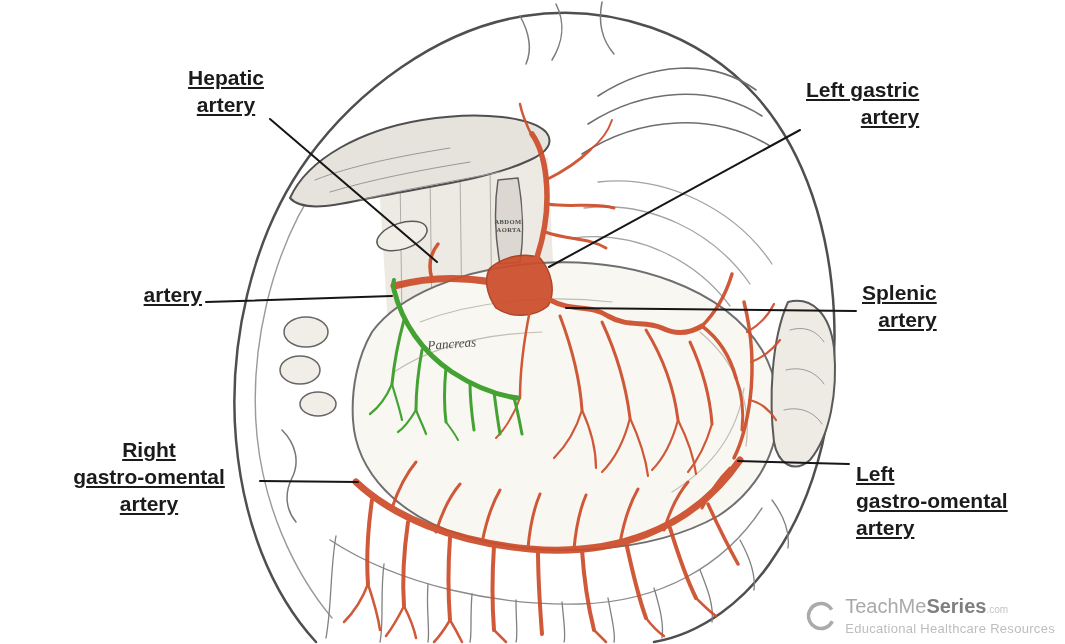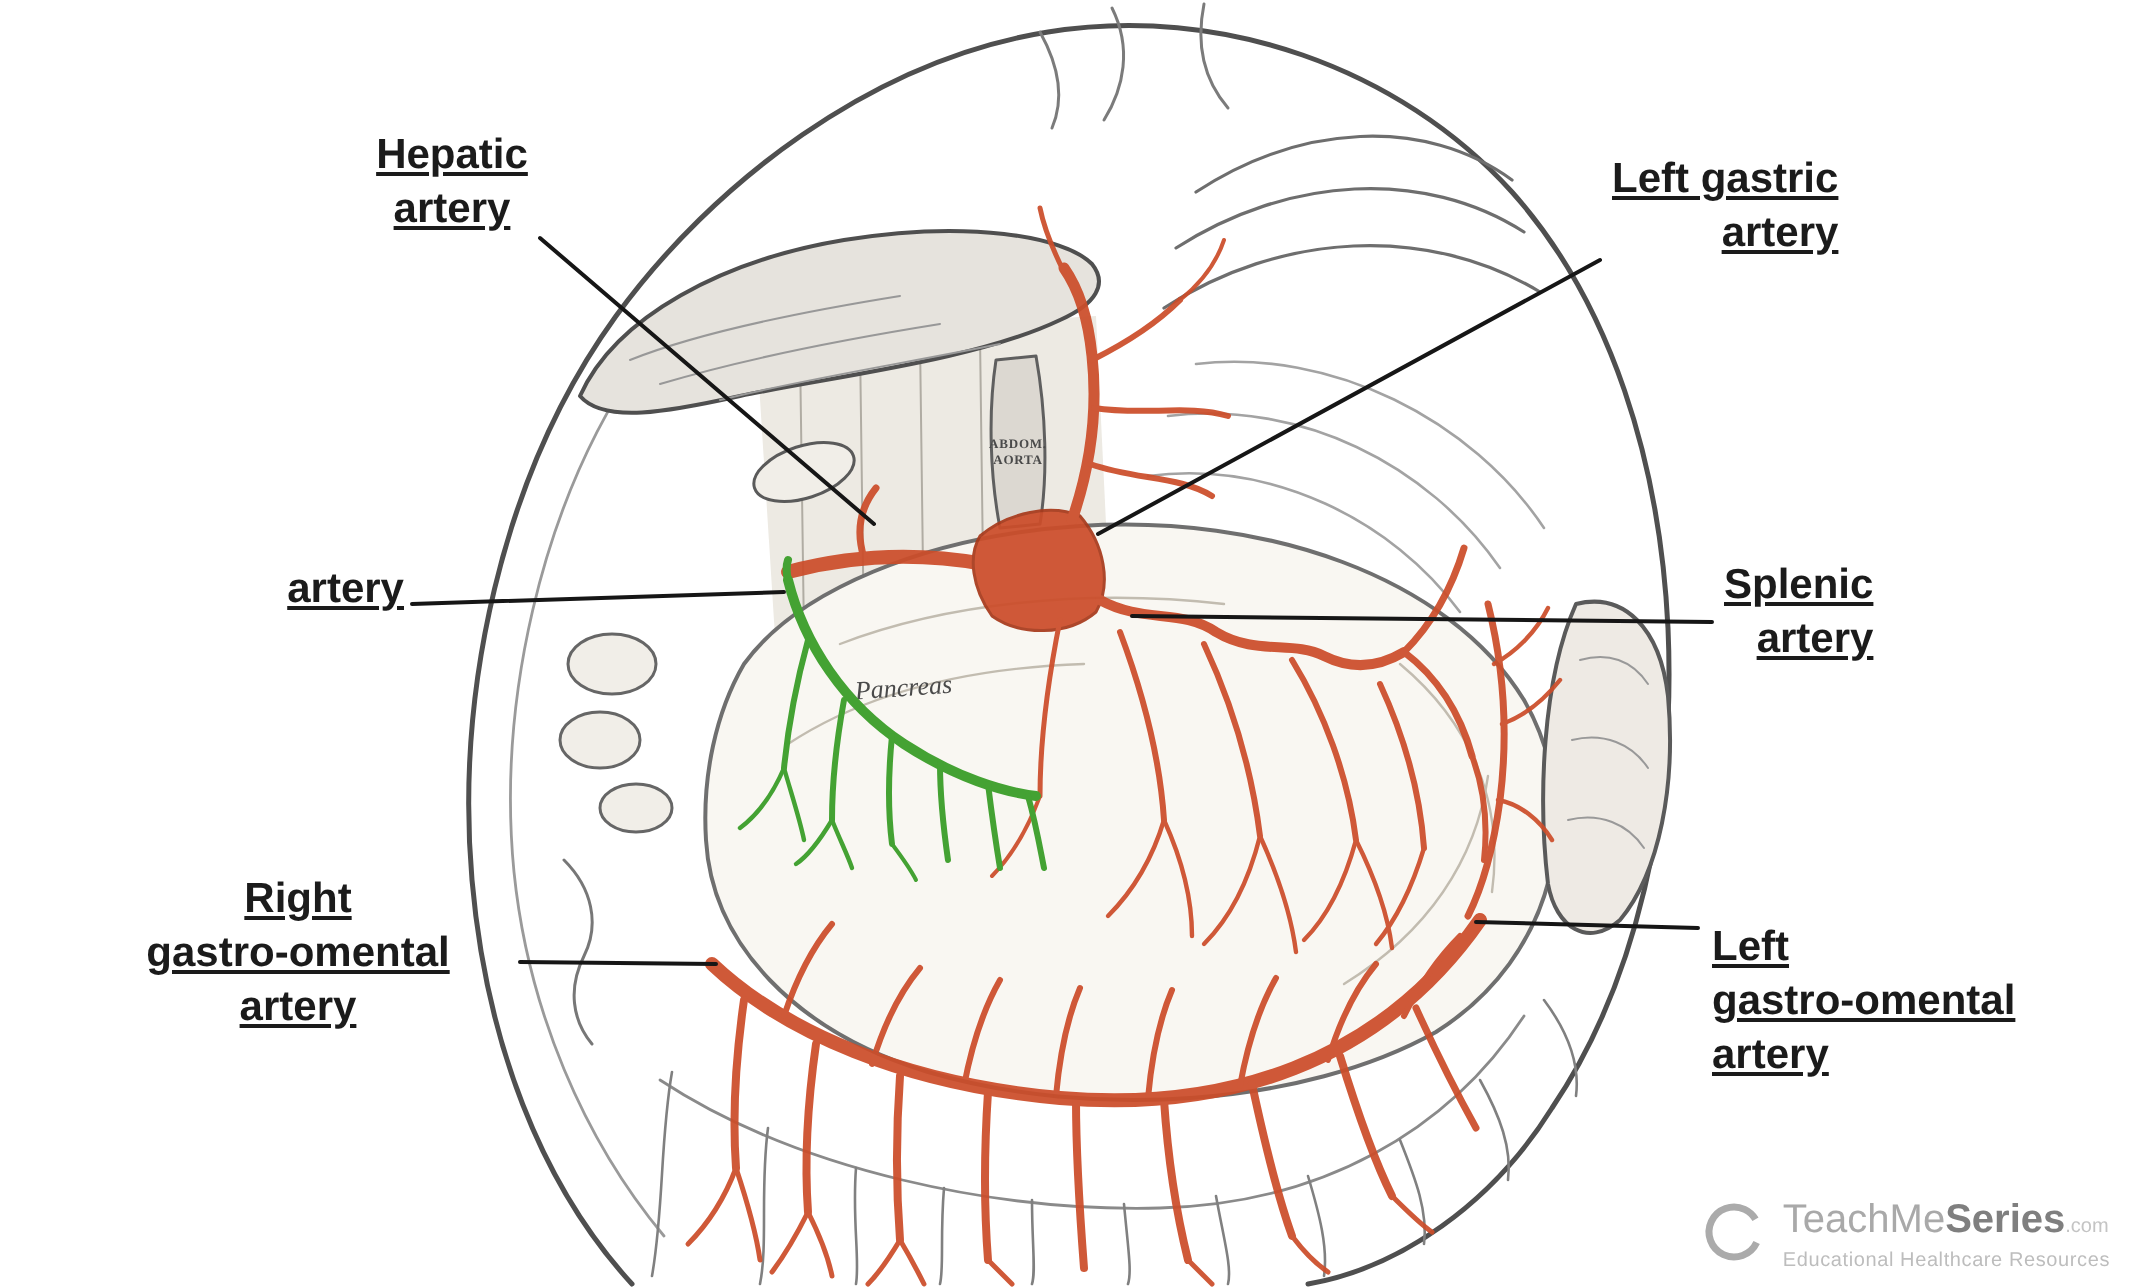--- a/index.html
+++ b/index.html
@@ -23,29 +23,29 @@
   .label-hepatic{left:158px;top:64px;width:136px;text-align:center;}
   .label-left-gastric{left:806px;top:76px;text-align:right;}
   .label-right-gastric{left:30px;top:281px;width:172px;text-align:right;}
   .label-splenic{left:862px;top:279px;text-align:right;}
   .label-right-go{left:33px;top:436px;width:232px;text-align:center;}
   .label-left-go{left:856px;top:428px;text-align:left;margin-top:32px;}
   .tiny-caps{font-family:"Liberation Serif",serif;font-size:6.5px;font-weight:600;fill:#4a4a4a;text-anchor:middle;letter-spacing:.4px;}
   .pancreas-text{font-family:"Liberation Serif",serif;font-style:italic;font-size:13px;fill:#4a4a4a;text-anchor:middle;}
   .watermark{
     position:absolute;right:10px;bottom:8px;
-    display:flex;
+    display:flex;align-items:center;
   }
   .wm-icon{width:32px;height:32px;margin-right:8px;flex:0 0 auto;}
   .wm-text{display:flex;flex-direction:column;}
   .wm-brand{font-size:20px;line-height:21px;white-space:nowrap;}
   .wm-brand .b1{color:#a9a9a9;font-weight:400;}
   .wm-brand .b2{color:#7f7f7f;font-weight:700;}
   .wm-brand .b3{color:#c4c4c4;font-size:10px;font-weight:400;}
-  .wm-tagline{font-size:10px;color:#bdbdbd;letter-spacing:.3px;margin-top:1px;}
+  .wm-tagline{font-size:13px;color:#bdbdbd;letter-spacing:.3px;margin-top:1px;}
 </style>
 </head>
 <body>
 
 <div class="canvas">
 
   <svg class="illustration" viewBox="0 0 1065 644">
 
     <g fill="none" stroke-linecap="round" stroke-linejoin="round">
 

